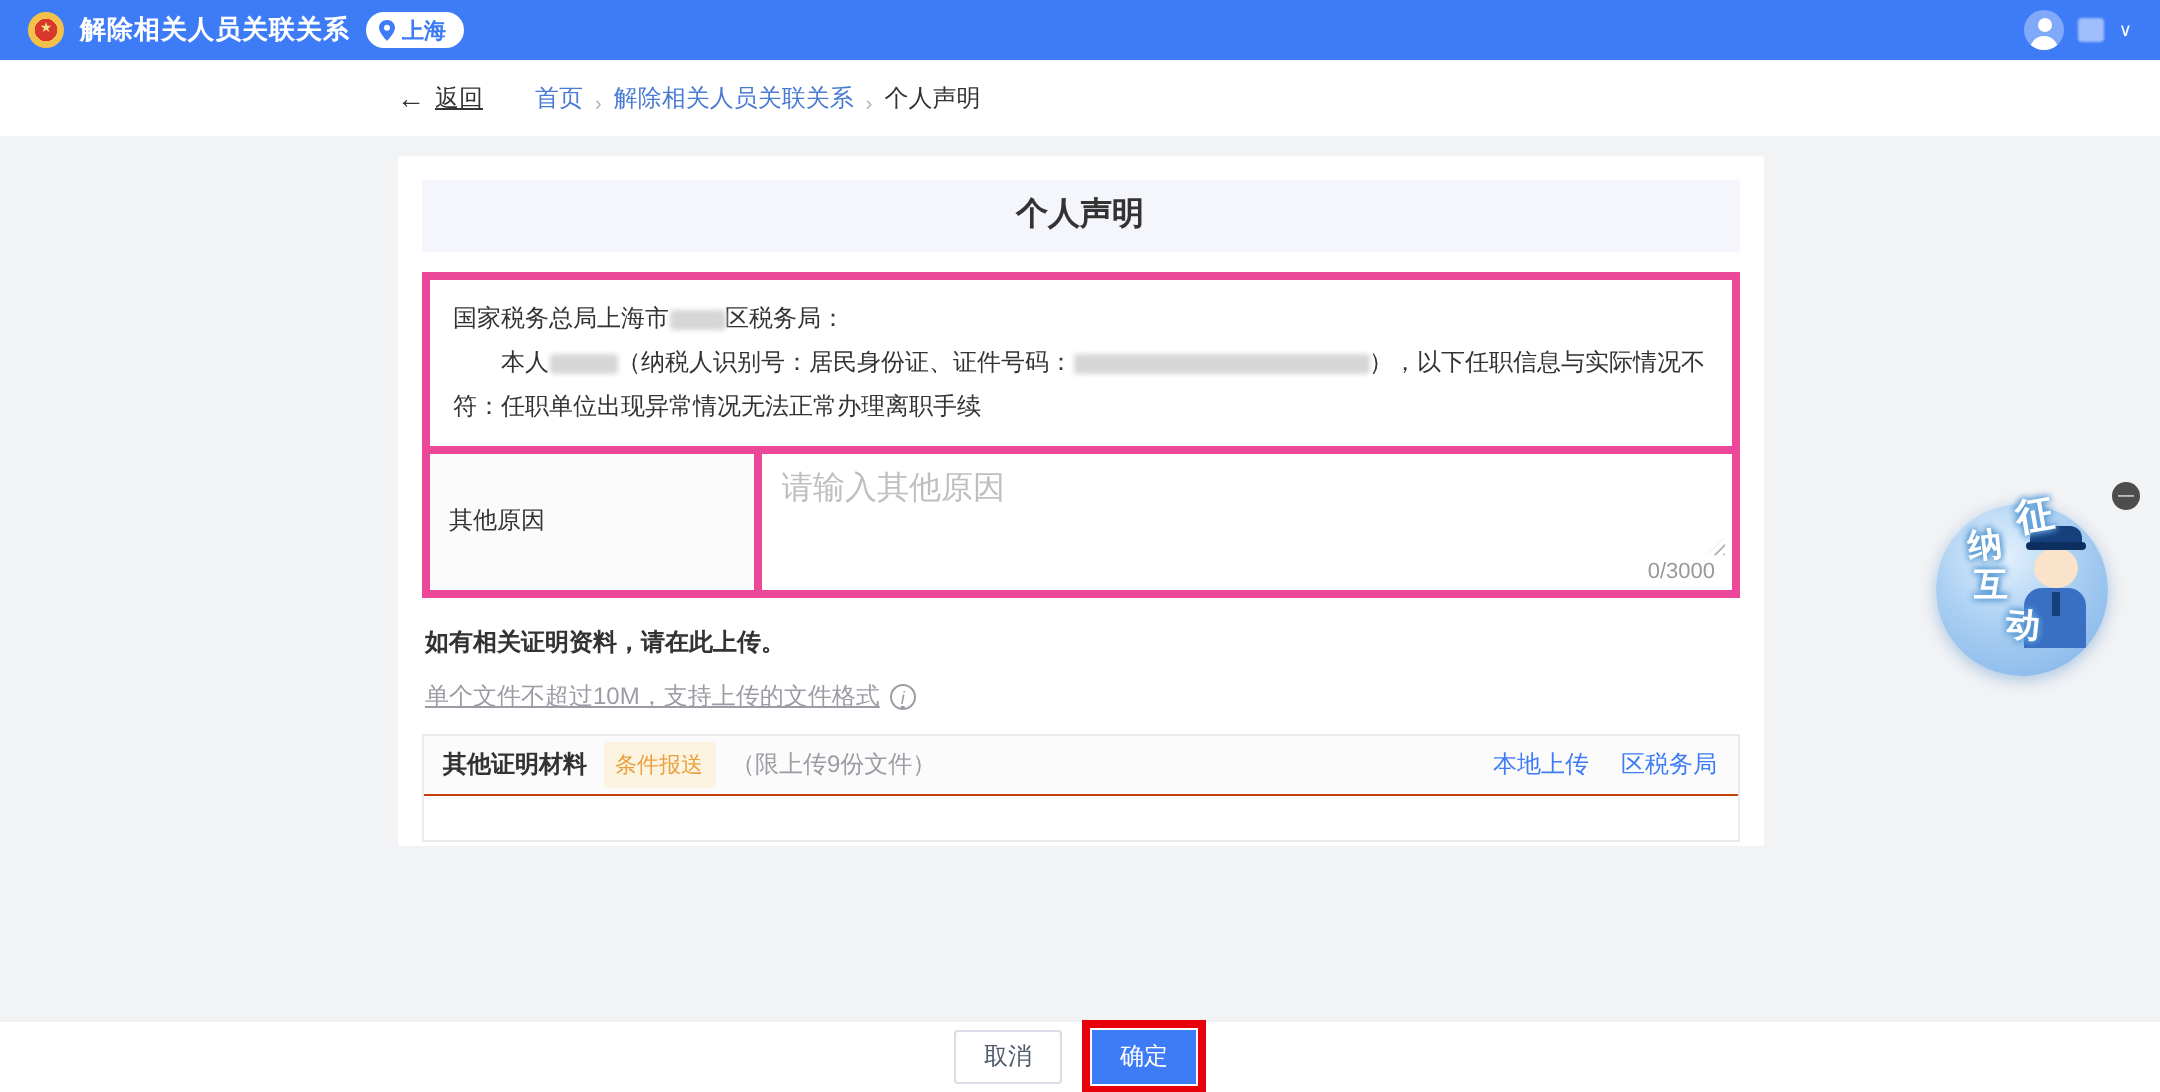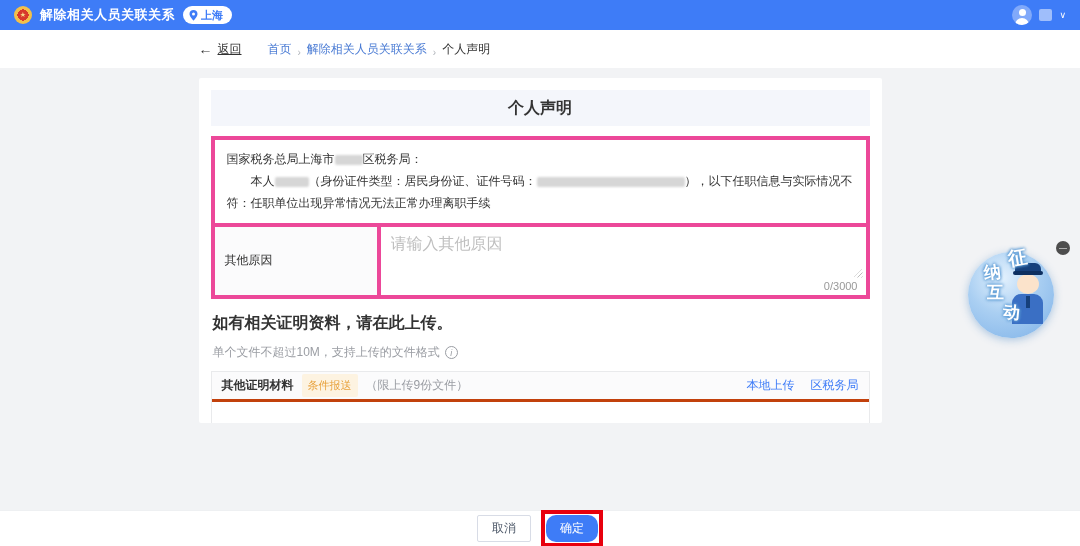--- a/index.html
+++ b/index.html
@@ -55,42 +55,42 @@
                           font-size:16px; color:#333; font-family:inherit; }
   .reason-cell textarea::placeholder { color:#bfbfbf; }
   .char-counter { position:absolute; right:8px; bottom:3px; color:#999; font-size:11px; }
   .resize-handle { position:absolute; right:3px; bottom:17px; width:9px; height:9px;
                    background:repeating-linear-gradient(135deg,transparent,transparent 2px,#bbb 2px,#bbb 3px);
                    clip-path:polygon(100% 0,100% 100%,0 100%); cursor:nwse-resize; }
 
   .redact { display:inline-block; height:10px; background:#d6d6d6; border-radius:2px;
             filter:blur(1.3px); vertical-align:middle; }
 
-  .notice { font-weight:bold; font-size:16px; color:#333; margin:14px 2px 0; }
-  .hint { font-size:12px; color:#9a9da3; margin:10px 2px 0; display:flex; align-items:center; gap:5px; }
+  .notice { font-weight:bold; font-size:12px; color:#333; margin:14px 2px 0; }
+  .hint { font-size:12px; color:#9a9da3; margin:10px 2px 0; display:flex; align-items:center; gap:5px;text-decoration:underline; }
   .info-icon { width:13px; height:13px; border:1px solid #9a9da3; border-radius:50%; font-size:9px;
                line-height:12px; text-align:center; color:#9a9da3; font-style:italic; cursor:pointer; }
 
   .upload-box { border:1px solid #e9eaec; margin-top:10px; }
-  .upload-head { height:30px; background:#fbfbfc; border-bottom:3px solid #c2410c; display:flex;
+  .upload-head { height:30px; background:#fbfbfc; border-bottom:1px solid #c2410c; display:flex;
                  align-items:center; padding:0 10px; gap:8px; font-size:12px; }
   .mat-title { font-weight:bold; color:#333; }
   .badge { background:#fdf3e1; color:#e8a23d; font-size:11px; padding:4px 6px; border-radius:2px; }
   .limit { color:#9a9da3; }
   .up-links { margin-left:auto; display:flex; gap:16px; }
   .up-link { color:#3e7cf7; cursor:pointer; }
   .upload-body { padding:10px 12px 12px; font-size:12px; color:#333; line-height:1.6; }
 
   
   .footer-bar { position:absolute; left:0; bottom:0; width:1080px; height:36px; background:#fff;
                 border-top:1px solid #eef0f2; display:flex; align-items:center; justify-content:center; gap:10px; }
   .btn-cancel { background:#fff; border:1px solid #d8dce6; border-radius:2px; color:#4e5969;
                 font-size:12px; padding:4px 14px; cursor:pointer; font-family:inherit; }
   .annotation-box { border:4px solid #e8000d; padding:1px; display:inline-flex; }
-  .btn-confirm { background:#3e7cf7; border:none; border-radius:10px; color:#fff; font-size:12px;
+  .btn-confirm { background:#3e7cf7; border:none; border-radius:0; color:#fff; font-size:12px;
                  padding:5px 14px; cursor:pointer; font-family:inherit; }
 
   
   .minimize-btn { position:absolute; left:1056px; top:241px; width:14px; height:14px; border-radius:50%;
                   background:#4d4d4d; color:#fff; font-size:8px; line-height:13px; text-align:center; cursor:pointer; }
   .mascot-wrap { position:absolute; left:968px; top:252px; width:86px; height:86px; cursor:pointer; }
   .mascot-circle { position:absolute; inset:0; border-radius:50%; overflow:hidden;
                    background:radial-gradient(circle at 40% 30%,#e3f1fd 0%,#aacff2 45%,#7db1e8 100%);
                    box-shadow:0 2px 8px rgba(80,140,200,.45); }
   .off-hat { position:absolute; left:47px; top:11px; width:26px; height:10px; background:#16407c;
@@ -156,21 +156,21 @@
             <col style="width:158px">
             <col>
           </colgroup>
         <tbody>
             <tr>
           <td colspan="4" class="intro-cell">
             <div>
               <span>国家税务总局上海市</span><span class="redact" style="width:28px"></span><span>区税务局：</span>
             </div>
             <div class="intro-line2">
-              <span>本人</span><span class="redact" style="width:34px"></span><span>（身份证件类型：居民身份证、证件号码：</span><span class="redact" style="width:148px"></span><span>），以下任职信息与实际情况不符：任职单位出现异常情况无法正常办理离职手续</span>
+              <span>本人</span><span class="redact" style="width:34px"></span><span>（纳税人识别号：居民身份证、证件号码：</span><span class="redact" style="width:148px"></span><span>），以下任职信息与实际情况不符：任职单位出现异常情况无法正常办理离职手续</span>
             </div>
           </td>
         </tr>
         <tr>
           <td class="label-cell" style="height:72px">其他原因</td>
           <td colspan="3" class="reason-cell">
             <textarea placeholder="请输入其他原因" style=""></textarea>
             <div class="resize-handle"></div>
             <div class="char-counter">0/3000</div>
           </td>

